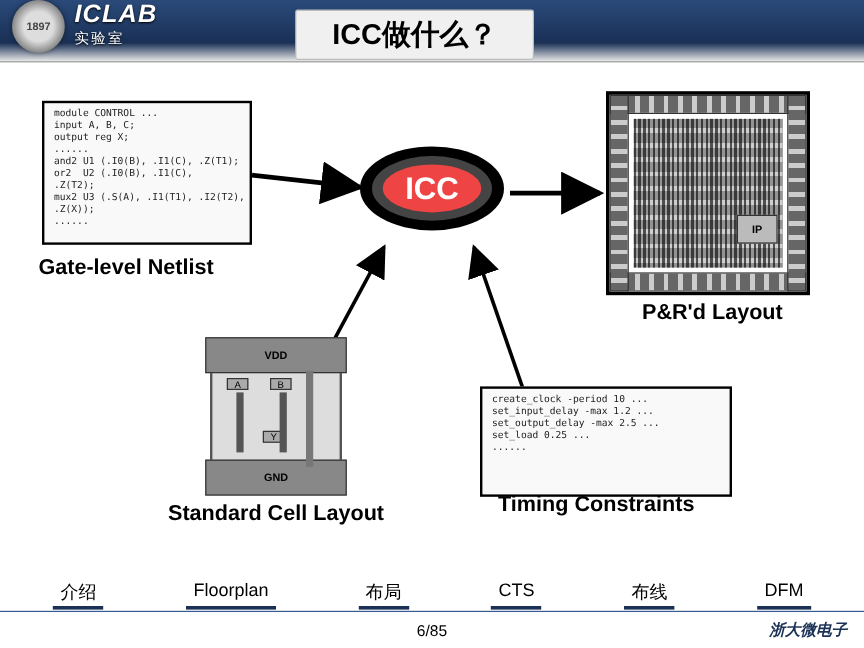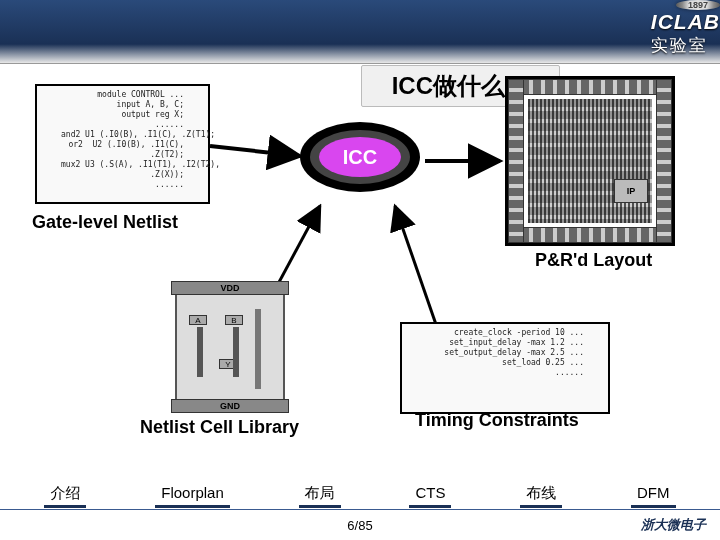--- a/index.html
+++ b/index.html
@@ -1,47 +1,47 @@
 <!DOCTYPE html>
 <html><head>
 <meta charset="utf-8">
 <style>
   * { margin: 0; padding: 0; box-sizing: border-box; }
   body { width: 720px; height: 540px; background: #fff; font-family: "Microsoft YaHei", Arial, sans-serif; position: relative; overflow: hidden; }
 
   
-  .banner { height: 64px; background: linear-gradient(#2a4a7a, #1a3055 70%, #e8e8e8 100%); border-bottom: 1px solid #999; display: flex; align-items: flex-end; position: relative; flex-direction: column; }
+  .banner { height: 52px; background: linear-gradient(#2a4a7a, #1a3055 70%, #e8e8e8 100%); border-bottom: 1px solid #999; display: flex; align-items: flex-start; position: relative; }
   .seal { width: 44px; height: 44px; border-radius: 50%; background: radial-gradient(circle, #ddd 40%, #888 70%, #555 100%); margin-left: 10px; box-shadow: 0 0 4px rgba(0,0,0,.5); display:flex; align-items:center; justify-content:center; font-size:9px; color:#444; font-weight:bold; }
   .lab-text { margin-left: 8px; color: #fff; text-shadow: 0 1px 2px #000; }
   .lab-text .big { font-size: 21px; font-weight: bold; font-style: italic; letter-spacing: 1px; }
-  .lab-text .sm { font-size: 17px; letter-spacing: 2px; }
+  .lab-text .sm { font-size: 12px; letter-spacing: 2px; }
   .title-wrap { flex:1; display:flex; justify-content:center; padding-right: 160px; }
   .title-bg { background: #f0f0f0; border: 1px solid #bbb; border-radius: 2px; padding: 4px 30px; position: relative; top: 8px; }
   .slide-title { font-size: 24px; font-weight: bold; color: #000; }
 
   
   .diagram { position: absolute; top: 72px; left: 0; right: 0; bottom: 60px; }
 
   .blk { position: absolute; }
 
-  .codebox { border: 2px solid #000; background: #f9f9f9; font-family: monospace; font-size: 8px; line-height: 1.25; padding: 4px 24px; white-space: pre; color: #222; text-align: right; }
+  .codebox { border: 2px solid #000; background: #f9f9f9; font-family: monospace; font-size: 8px; line-height: 1.25; padding: 4px 8px; white-space: pre; color: #222; }
 
   .label { font-weight: bold; font-size: 18px; color: #000; }
 
   
   .oval-outer { width: 120px; height: 70px; background: #000; border-radius: 50%; display:flex; align-items:center; justify-content:center; }
   .oval-mid  { width: 100px; height: 54px; background: #444; border-radius: 50%; display:flex; align-items:center; justify-content:center; }
-  .oval-in   { width: 82px; height: 40px; background: #d946ef; border-radius: 50%; display:flex; align-items:center; justify-content:center; color:#fff; font-weight:bold; font-size:20px; }
+  .oval-in   { width: 82px; height: 40px; background: #ef4444; border-radius: 50%; display:flex; align-items:center; justify-content:center; color:#fff; font-weight:bold; font-size:26px; }
 
   
   svg.arrows { position:absolute; top:0; left:0; width:100%; height:100%; pointer-events:none; }
 
   
   .stdcell { border: 2px solid #555; background: #ddd; width: 110px; height: 120px; position: relative; }
-  .rail { position:absolute; left:-6px; right:-6px; height:14px; background:#888; border:1px solid #333; display:flex; align-items:center; justify-content:center; font-size:9px; font-weight:bold; color:#000; }
+  .rail { position:absolute; left:-6px; right:-6px; height:30px; background:#888; border:1px solid #333; display:flex; align-items:center; justify-content:center; font-size:9px; font-weight:bold; color:#000; }
   .rail.top { top:-8px; }
   .rail.bot { bottom:-8px; }
   .pin { position:absolute; width:18px; height:10px; background:#aaa; border:1px solid #333; font-size:8px; text-align:center; line-height:9px; }
 
   
   .chipbox { border:3px solid #000; width: 170px; height: 170px; background:#fff; position:relative; overflow:hidden; }
   .pad { position:absolute; background:#777; border:1px solid #333; }
   
   .core { position:absolute; left:20px; right:20px; top:20px; bottom:20px; background: repeating-linear-gradient(90deg,#555 0 2px,#ddd 2px 4px), repeating-linear-gradient(#aaa 0 8px,#eee 8px 12px); background-blend-mode: multiply; }
   .ip { position:absolute; background:#bbb; border:1px solid #333; font-size:9px; display:flex; align-items:center; justify-content:center; font-weight:bold; }
@@ -130,21 +130,21 @@
       <div class="rail top">VDD</div>
       <div class="rail bot">GND</div>
       <div class="pin" style="left:12px; top:26px;">A</div>
       <div class="pin" style="left:48px; top:26px;">B</div>
       <div class="pin" style="left:42px; top:70px;">Y</div>
       <div style="position:absolute;left:20px;top:38px;width:6px;height:50px;background:#555;"></div>
       <div style="position:absolute;left:56px;top:38px;width:6px;height:50px;background:#555;"></div>
       <div style="position:absolute;left:78px;top:20px;width:6px;height:80px;background:#777;"></div>
     </div>
   </div>
-  <div class="blk label" style="left:140px; top:345px;">Netlist Cell Library</div>
+  <div class="blk label" style="left:140px; top:345px;">Standard Cell Layout</div>
 
   <div class="blk" style="left:400px; top:250px;">
     <div class="codebox" style="width:210px; height:92px;">create_clock -period 10 ...
 set_input_delay -max 1.2 ...
 set_output_delay -max 2.5 ...
 set_load 0.25 ...
 ......</div>
   </div>
   <div class="blk label" style="left:415px; top:338px;">Timing Constraints</div>
 

